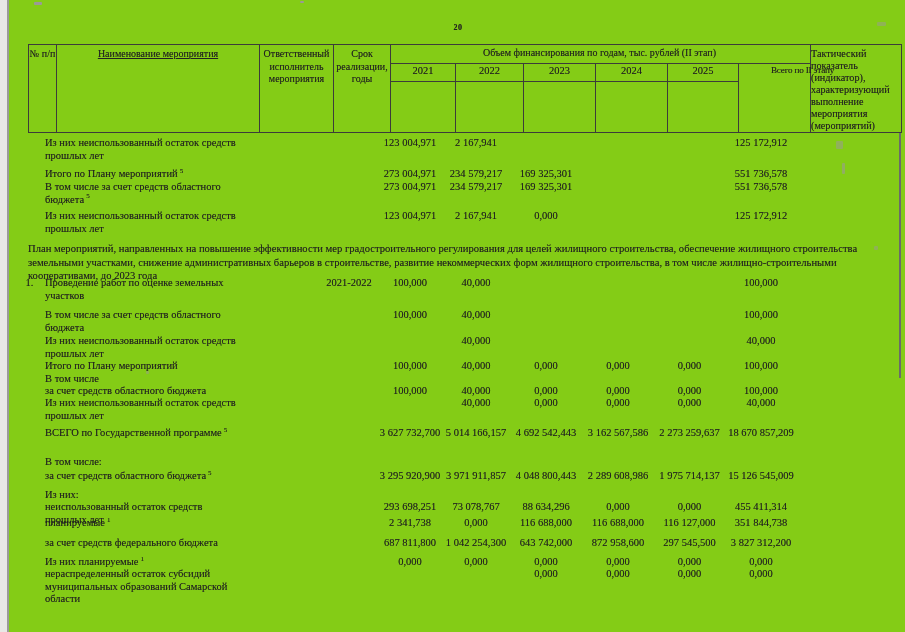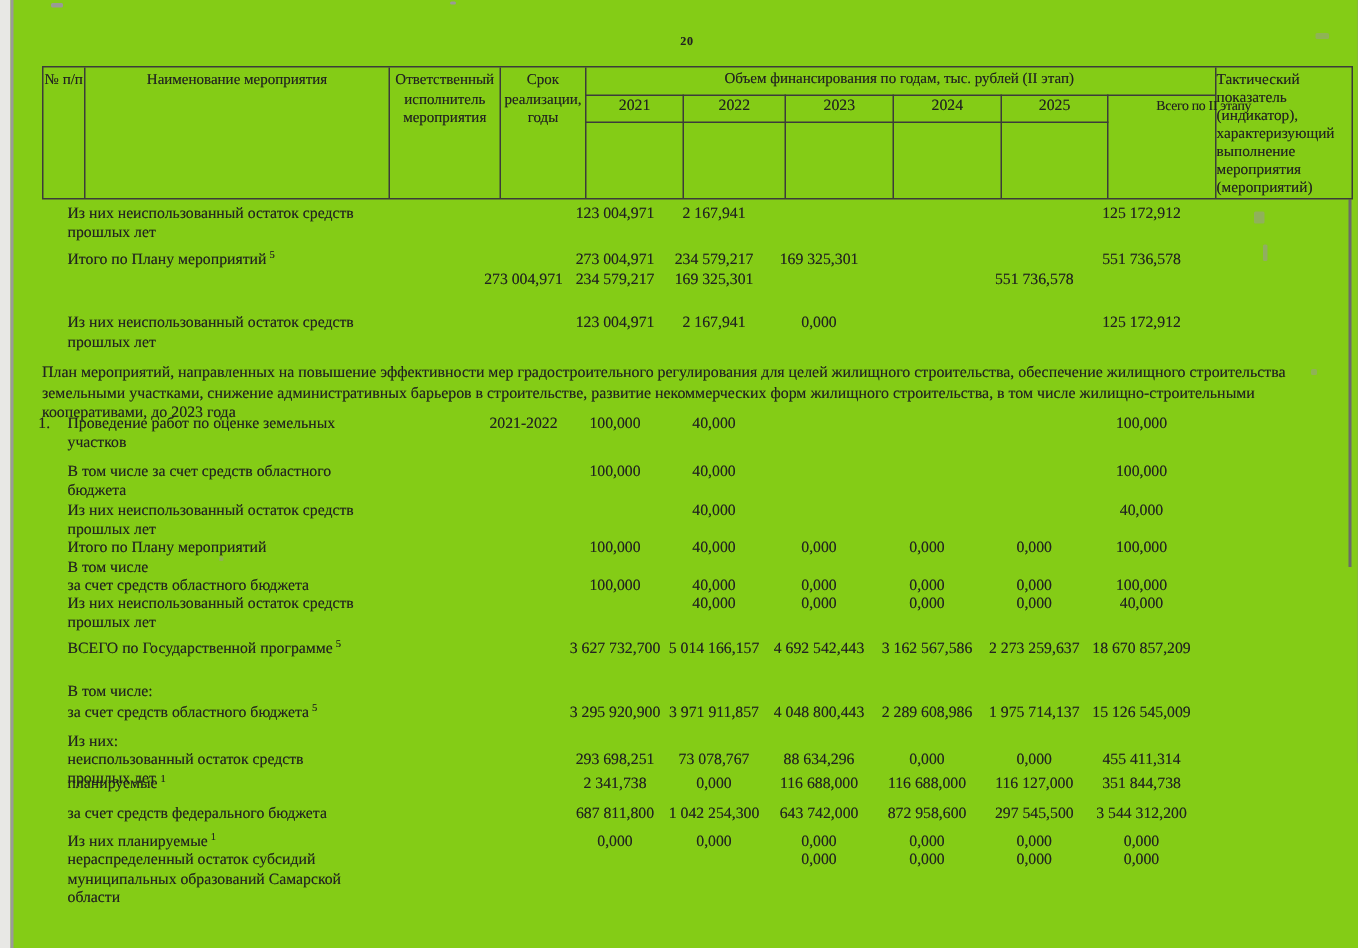--- a/index.html
+++ b/index.html
@@ -76,21 +76,21 @@
     <div class="vline" style="left:781px;top:0;bottom:0;"></div>
     <div class="hline" style="left:361px;top:18px;width:420px;"></div>
     <div class="vline" style="left:426px;top:18px;bottom:0;"></div>
     <div class="vline" style="left:494px;top:18px;bottom:0;"></div>
     <div class="vline" style="left:566px;top:18px;bottom:0;"></div>
     <div class="vline" style="left:638px;top:18px;bottom:0;"></div>
     <div class="vline" style="left:709px;top:18px;bottom:0;"></div>
     <div class="hline" style="left:361px;top:36px;width:349px;"></div>
 
     <div class="hcell" style="left:0;width:27px;">№ п/п</div>
-    <div class="hcell" style="left:28px;width:202px;">Наименование мероприятия</div>
+    <div class="hcell" style="left:28px;width:202px;text-decoration:underline;">Наименование мероприятия</div>
     <div class="hcell" style="left:231px;width:73px;">Ответственный исполнитель мероприятия</div>
     <div class="hcell" style="left:305px;width:56px;">Срок реализации, годы</div>
     <div class="fin-title">Объем финансирования по годам, тыс. рублей (II этап)</div>
     <div class="ycell" style="left:362px;width:64px;">2021</div>
     <div class="ycell" style="left:427px;width:67px;">2022</div>
     <div class="ycell" style="left:495px;width:71px;">2023</div>
     <div class="ycell" style="left:567px;width:71px;">2024</div>
     <div class="ycell" style="left:639px;width:70px;">2025</div>
     <div class="total-cell">Всего по II этапу</div>
     <div class="ind-cell">Тактический показатель (индикатор), характеризующий выполнение мероприятия (мероприятий)</div>
@@ -118,20 +118,21 @@
         <div class="c c-val">273 004,971</div>
         <div class="c c-val">234 579,217</div>
         <div class="c c-val">169 325,301</div>
         <div class="c c-val"></div>
         <div class="c c-val"></div>
         <div class="c c-val">551 736,578</div>
         <div class="c c-ind"></div>
       </div>
       <div class="row" style="top: 181px;">
         <div class="c c-num"></div>
+        <div class="c c-lbl"><span>В том числе за счет средств областного бюджета</span><sup>5</sup></div>
         <div class="c c-exec"></div>
         <div class="c c-per"></div>
         <div class="c c-val">273 004,971</div>
         <div class="c c-val">234 579,217</div>
         <div class="c c-val">169 325,301</div>
         <div class="c c-val"></div>
         <div class="c c-val"></div>
         <div class="c c-val">551 736,578</div>
         <div class="c c-ind"></div>
       </div>
@@ -325,21 +326,21 @@
       <div class="row" style="top: 537px;">
         <div class="c c-num"></div>
         <div class="c c-lbl"><span>за счет средств федерального бюджета</span></div>
         <div class="c c-exec"></div>
         <div class="c c-per"></div>
         <div class="c c-val">687 811,800</div>
         <div class="c c-val">1 042 254,300</div>
         <div class="c c-val">643 742,000</div>
         <div class="c c-val">872 958,600</div>
         <div class="c c-val">297 545,500</div>
-        <div class="c c-val">3 544 312,200</div>
+        <div class="c c-val">3 827 312,200</div>
         <div class="c c-ind"></div>
       </div>
       <div class="row" style="top: 556px;">
         <div class="c c-num"></div>
         <div class="c c-lbl"><span>Из них планируемые</span><sup>1</sup></div>
         <div class="c c-exec"></div>
         <div class="c c-per"></div>
         <div class="c c-val">0,000</div>
         <div class="c c-val">0,000</div>
         <div class="c c-val">0,000</div>

